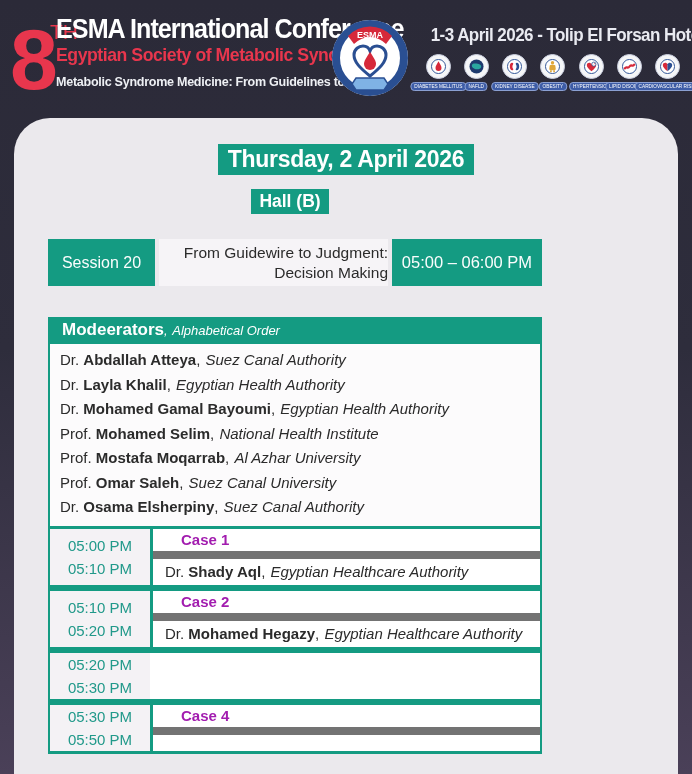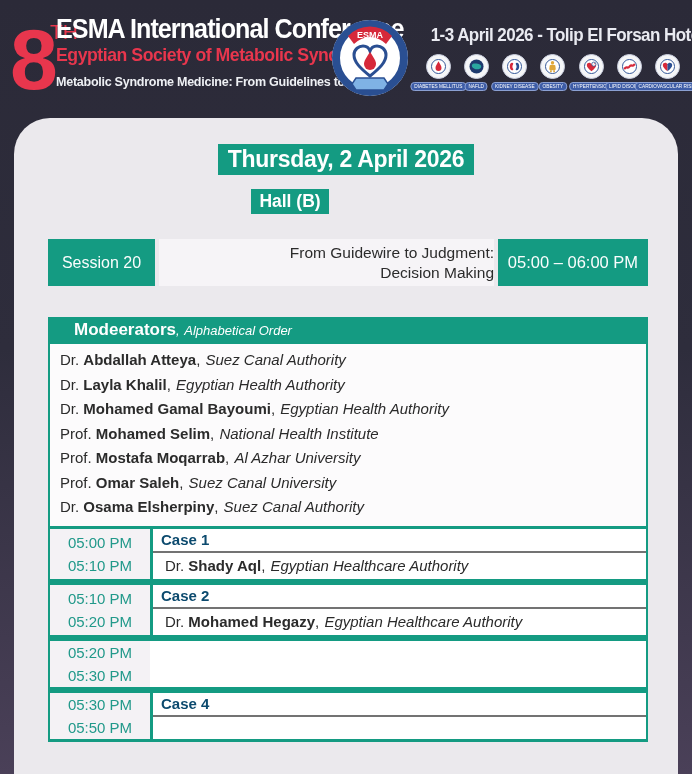--- a/index.html
+++ b/index.html
@@ -47,54 +47,54 @@
   .card { position:absolute; top:118px; left:14px; width:664px; height:656px;
           background:#ebe9ed; border-radius:36px 36px 0 0; }
 
   .date-title { position:absolute; top:26px; left:0; width:664px; text-align:center; }
   .date-title span { display:inline-block; background:#149b82; color:#ffffff;
           font-weight:bold; font-size:23px; padding:2px 10px; letter-spacing:-0.3px; }
   .hall-title { position:absolute; top:71px; left:0; width:552px; text-align:center; }
   .hall-title span { display:inline-block; background:#149b82; color:#ffffff;
           font-weight:bold; font-size:17.5px; padding:2px 8px; }
 
-  .content-col { position:absolute; left:34px; width:600px; }
+  .content-col { position:absolute; left:34px; width:494px; }
 
   
   .session-row { top:121px; height:47px; display:flex; }
   .session-label { width:107px; background:#149b82; color:#fafdfd; font-size:16px;
           display:flex; align-items:center; justify-content:center; }
   .session-title { flex:1; background:#f6f4f7; color:#2b2b2b; font-size:15.5px;
           display:flex; flex-direction:column; align-items:flex-end; justify-content:center;
           line-height:20px; margin:0 4px; }
   .session-time { width:150px; background:#149b82; color:#fafdfd; font-size:16.5px;
           display:flex; align-items:center; justify-content:center; }
 
   
   .moderators { top:199px; }
-  .mod-header { background:#149b82; color:#ffffff; padding:3px 10px 4px 26px; }
+  .mod-header { background:#149b82; color:#ffffff; padding:3px 10px 4px 14px; }
   .mod-title { font-weight:bold; font-size:17px; }
   .mod-sub { font-style:italic; font-size:13px; }
   .mod-list { background:#fcfbfc; border:2px solid #149b82; border-top:none;
           border-bottom:3px solid #149b82; padding:4px 10px 6px 10px; }
   .mod-item { font-size:15px; line-height:24.5px; color:#2b2b2b; white-space:nowrap; }
   .pfx { color:#2b2b2b; }
   .nm  { font-weight:bold; }
   .aff { font-style:italic; }
 
   
   .cases { top:408px; display:flex; flex-direction:column; gap:0; }
   .case-row { display:flex; border:2px solid #149b82; border-top-width:3px;
           border-bottom-width:3px; background:#ffffff; }
   .case-time { width:100px; background:#f4f2f5; color:#21998a; font-size:15px;
           display:flex; flex-direction:column; align-items:center; justify-content:center;
           line-height:23px; }
   .case-body { flex:1; border-left:3px solid #149b82; display:flex; flex-direction:column; }
-  .case-title { color:#0c4a6e; font-weight:bold; font-size:15px; padding:2px 0 3px 8px;
-          border-bottom:2px solid #737373; }
+  .case-title { color:#a21caf; font-weight:bold; font-size:15px; padding:2px 0 3px 28px;
+          border-bottom:8px solid #737373; }
   .case-speaker { font-size:15px; color:#2b2b2b; padding:4px 0 5px 12px;
           white-space:nowrap; }
 
   .sep { margin-right:1px; }
 </style>
 </head>
 <body>
 
 <div class="page">
 

